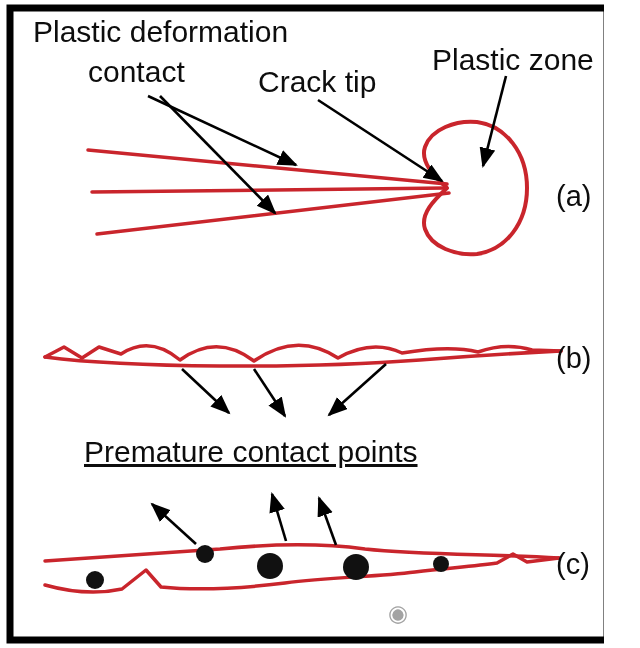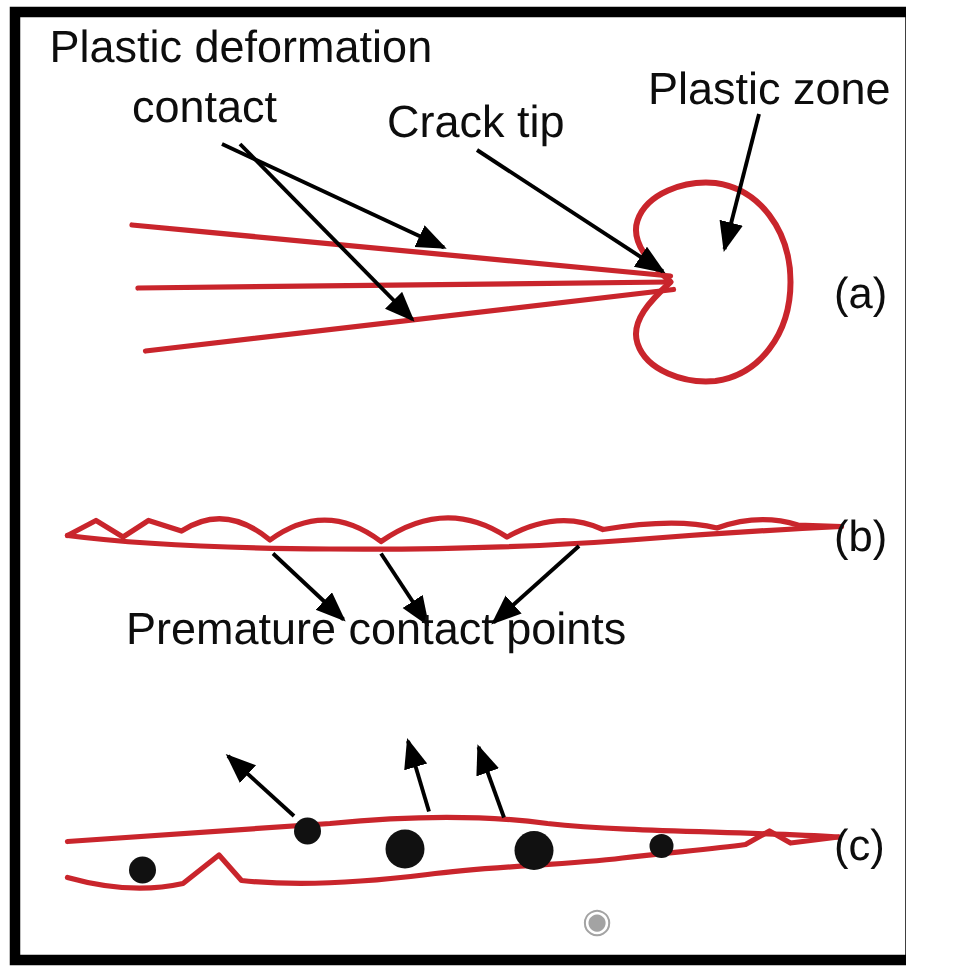--- a/index.html
+++ b/index.html
@@ -159,19 +159,19 @@
 
   <div class="lbl" style="left:33px;  top:16px;">Plastic deformation</div>
   <div class="lbl" style="left:88px;  top:56px;">contact</div>
   <div class="lbl" style="left:258px; top:66px;">Crack tip</div>
   <div class="lbl" style="left:432px; top:44px;">Plastic zone</div>
 
   <div class="panel-letter" style="left:556px; top:180px;">(a)</div>
   <div class="panel-letter" style="left:556px; top:342px;">(b)</div>
   <div class="panel-letter" style="left:556px; top:548px;">(c)</div>
 
-  <div class="lbl" style="left:84px;  top:404px;">Premature contact points</div>
+  <div class="lbl" style="left:84px;  top:436px;text-decoration:underline;">Premature contact points</div>
 
   <div class="watermark">
     <span class="logo">◉</span>
   </div>
 
 </div>
 
 </body></html>

